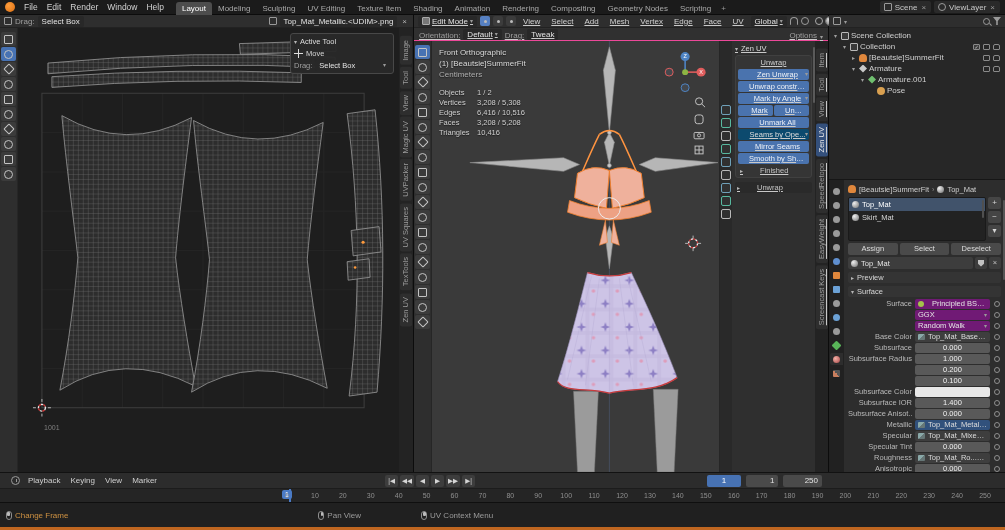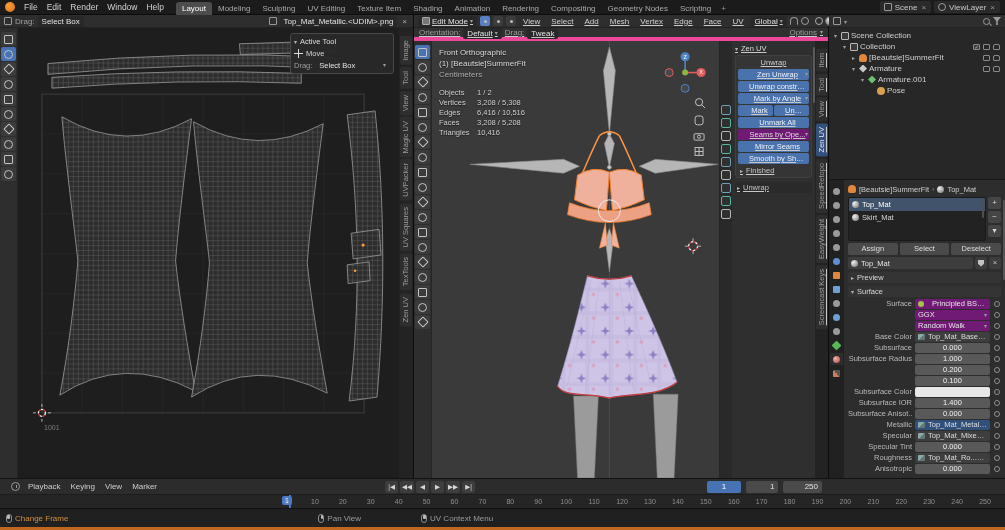--- a/index.html
+++ b/index.html
@@ -48,21 +48,21 @@
   .udim {position:absolute;left:26px;top:396px;font-size:7px;color:#7f7f7f;}
   .atp {position:absolute;right:5px;top:5px;width:104px;background:rgba(41,41,41,.96);border:1px solid #484848;border-radius:3px;padding:2px 3px;font-size:7.5px;}
   .atp-hdr {display:flex;align-items:center;gap:3px;color:#ddd;height:11px;}
   .arr {font-size:6px;color:#b5b5b5;}
   .atp-row {display:flex;align-items:center;gap:3px;height:12px;color:#d5d5d5;}
   .move-ico {width:9px;height:9px;position:relative;flex:none;}
   .move-ico::before {content:"";position:absolute;left:4px;top:0;width:1px;height:9px;background:#ddd;}
   .move-ico::after {content:"";position:absolute;top:4px;left:0;height:1px;width:9px;background:#ddd;}
   
   .vp {width:415px;flex:none;display:flex;flex-direction:column;border-right:1px solid #0c0c0c;text-decoration:underline;}
-  .ts-row {height:13px;flex:none;background:#303030;display:flex;align-items:flex-start;gap:3px;padding:0 5px;font-size:8px;border-bottom:4px solid #ec4899;}
+  .ts-row {height:13px;flex:none;background:#303030;display:flex;align-items:flex-end;gap:3px;padding:0 5px;font-size:8px;border-bottom:1px solid #ec4899;}
   .vp-body {flex:1;display:flex;min-height:0;}
   .selmode {width:10px;height:10px;background:#3c3c3c;border-radius:2px;flex:none;}
   .selmode::after {content:"";display:block;width:3px;height:3px;margin:3.5px auto;background:#bbb;border-radius:50%;}
   .selmode.active {background:#5680c2;}
   .shadedot {width:8px;height:8px;border-radius:50%;background:radial-gradient(circle at 35% 35%,#ddd,#666);flex:none;}
   .shadedot.wire {background:none;border:1px solid #aaa;}
   .shadedot.active {outline:1px solid #7a7a7a;}
   .ovl {position:absolute;left:7px;top:6px;font-size:8px;color:#dadada;line-height:11px;text-shadow:0 1px 1px rgba(0,0,0,.55);}
   .ovl .dim {color:#aeaeae;}
   .ov-stats {margin-top:8px;font-size:7.5px;line-height:10px;color:#cfcfcf;}
@@ -75,24 +75,24 @@
   .zen-strip .tool::after {display:none;}
   .zen-strip .tool:nth-child(2n) {border-color:#58b89f;}
   .zen-strip .tool:nth-child(3n) {border-color:#b9b9b9;}
   .zen-main {flex:1;padding:2px 3px;font-size:7.5px;overflow:hidden;min-width:0;}
   .panel-hdr {display:flex;align-items:center;gap:3px;color:#ddd;height:11px;}
   .zen-box {background:#353535;border:1px solid #404040;border-radius:3px;padding:2px;margin-top:1px;}
   .zbox-title {text-align:center;color:#cfcfcf;height:10px;line-height:10px;}
   .zbtn {height:11px;line-height:11px;border-radius:2px;background:#4a73ae;color:#eef2f8;text-align:center;margin-top:1px;padding:0 3px;position:relative;overflow:hidden;}
   .zbtn > span:first-child {display:block;overflow:hidden;text-overflow:ellipsis;white-space:nowrap;margin-left:8px;}
   .zbtn .abs {position:absolute;right:1px;top:0;}
-  .zbtn.gray {background:#701a75;color:#ddd;}
+  .zbtn.gray {background:#0c4a6e;color:#ddd;}
   .zrow {display:flex;gap:1px;margin-top:1px;}
   .zrow .zbtn {flex:1;margin-top:0;}
-  .zcollapse {display:flex;align-items:center;gap:3px;height:10px;color:#c4c4c4;margin-top:1px;padding:0 2px;}
+  .zcollapse {display:flex;align-items:center;gap:17px;height:10px;color:#c4c4c4;margin-top:1px;padding:0 2px;}
   .zcollapse.outer {background:#2a2a2a;border-radius:2px;margin-top:4px;height:11px;}
   .zen-scroll {position:absolute;right:0;top:6px;width:2px;height:56px;background:#5a5a5a;border-radius:1px;}
   
   .right {flex:1;display:flex;flex-direction:column;min-width:0;}
   .outliner {height:165px;flex:none;background:#272727;display:flex;flex-direction:column;border-bottom:1px solid #161616;}
   .mag {width:7px;height:7px;border:1px solid #9a9a9a;border-radius:50%;position:relative;flex:none;}
   .mag::after {content:"";position:absolute;left:5px;top:5px;width:3px;height:1px;background:#9a9a9a;transform:rotate(45deg);}
   .funnel {width:8px;height:8px;background:#9a9a9a;clip-path:polygon(0 0,100% 0,60% 50%,60% 100%,40% 100%,40% 50%);flex:none;}
   .tree {padding:2px 3px;font-size:8px;overflow:hidden;}
   .trow {display:flex;align-items:center;height:11px;gap:2px;white-space:nowrap;}
@@ -165,21 +165,21 @@
   .tbtn {min-width:13px;height:12px;background:#3d3d3d;border-radius:2px;text-align:center;line-height:12px;font-size:6.5px;color:#d5d5d5;padding:0 2px;}
   .framefield {min-width:34px;height:12px;background:#4772b3;border-radius:2px;color:#fff;text-align:center;line-height:12px;margin-left:8px;}
   .sefield {display:flex;align-items:center;gap:3px;background:#4a4a4a;border-radius:2px;height:12px;padding:0 4px;margin-left:3px;color:#e2e2e2;}
   .sefield .lab {color:#b5b5b5;margin-top:32px;}
   .endpad {width:170px;flex:none;}
   .tl-ruler {flex:1;position:relative;background:#252525;border-top:1px solid #1c1c1c;overflow:hidden;}
   .tl-tick {position:absolute;top:3px;transform:translateX(-50%);font-size:7px;color:#8f8f8f;}
   .ph-line {position:absolute;left:289px;top:0;bottom:0;width:2px;background:#4a7ac5;}
   .ph-badge {position:absolute;left:282px;top:1px;background:#4a7ac5;color:#fff;font-size:7px;line-height:9px;padding:0 3px;border-radius:2px;}
   
-  .statusbar {height:22px;flex:none;background:#202020;border-top:1px solid #0f0f0f;border-bottom:3px solid #bf6620;display:flex;align-items:center;padding:4px 6px;font-size:8px;color:#9a9a9a;gap:4px;}
+  .statusbar {height:28px;flex:none;background:#202020;border-top:1px solid #0f0f0f;border-bottom:3px solid #bf6620;display:flex;align-items:center;padding:4px 6px;font-size:8px;color:#9a9a9a;gap:4px;}
   .hint {display:flex;align-items:center;gap:3px;white-space:nowrap;}
   .hint.amber {color:#cf9242;}
   .mouse {width:6px;height:9px;border:1px solid #8f8f8f;border-radius:3px;position:relative;flex:none;}
   .mouse::after {content:"";position:absolute;background:#bbb;border-radius:1px;}
   .mouse.l::after {left:0;top:0;width:3px;height:4px;}
   .mouse.m::after {left:2px;top:0;width:2px;height:4px;}
   .mouse.r::after {right:0;top:0;width:3px;height:4px;}
   .sp1 {width:242px;flex:none;} .sp2 {width:52px;flex:none;}
 </style>
 </head>

